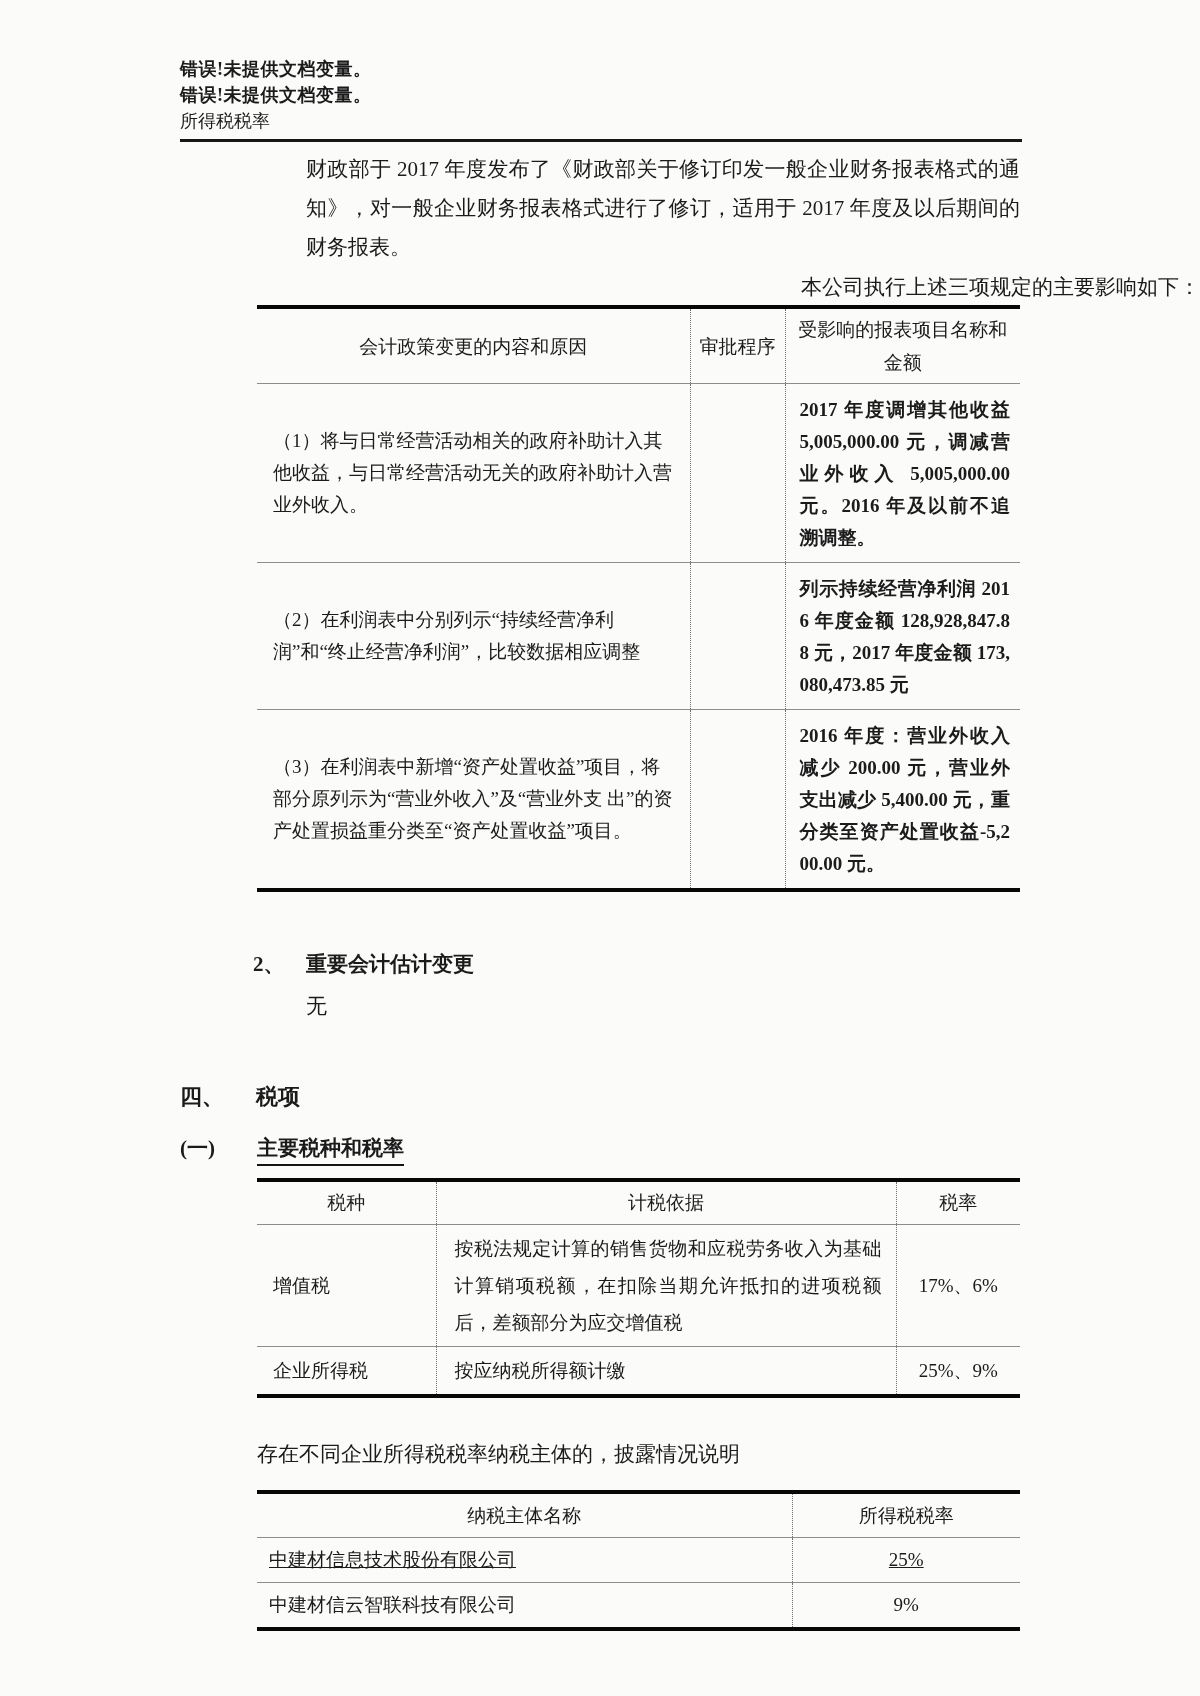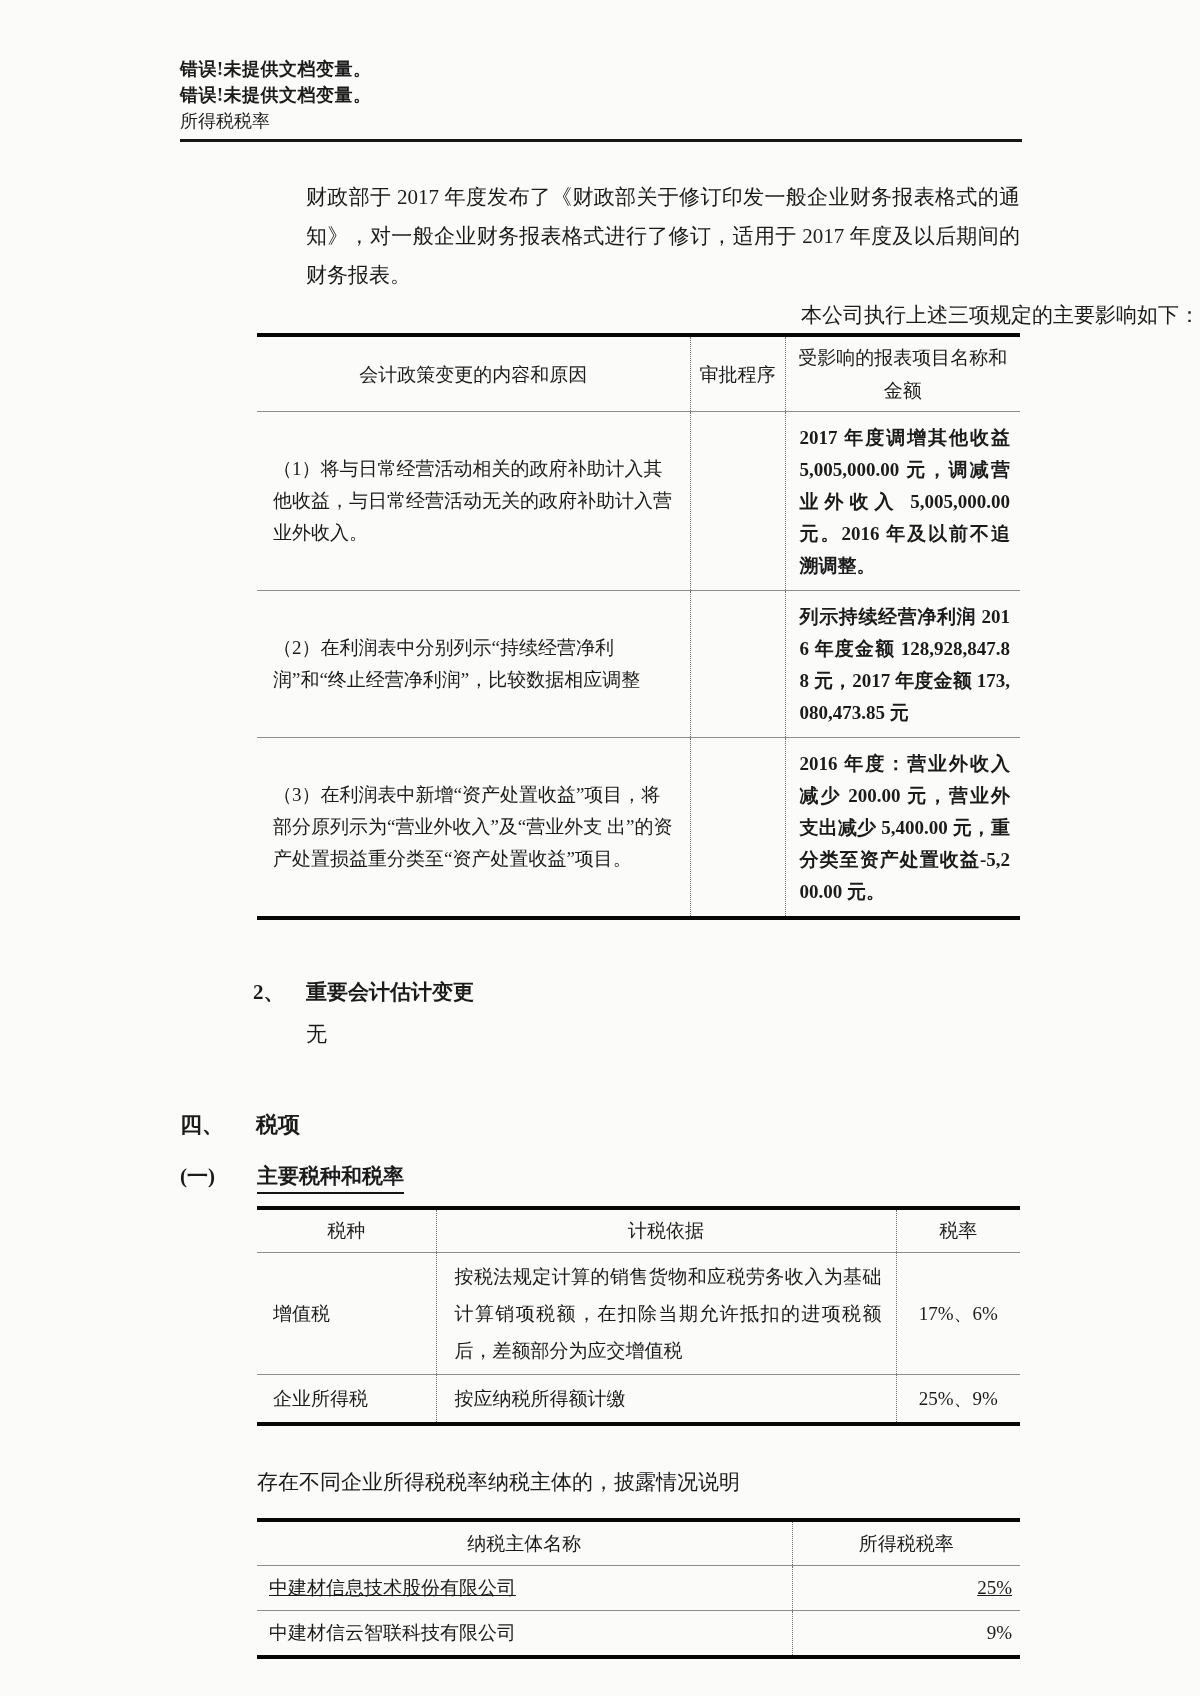--- a/index.html
+++ b/index.html
@@ -13,21 +13,21 @@
   }
   .page{position:absolute;top:0;left:0;width:1200px;height:1696px;overflow:hidden;}
 
   
   .doc-header{margin:56px 0 0 180px;font-size:18px;line-height:26px;}
   .doc-header .err{font-weight:bold;letter-spacing:.5px;}
   .doc-header .sub{font-weight:normal;}
   .rule{margin:5px 0 0 180px;width:842px;border-top:3px solid #161616;}
 
   
-  .p1{margin:36px 0 0 306px;width:714px;font-size:21px;line-height:39px;text-align:justify;}
+  .p1{margin:8px 0 0 306px;width:714px;font-size:21px;line-height:39px;text-align:justify;}
   .lead{margin:2px 0 0 306px;font-size:21px;line-height:36px;text-align:right;}
 
   
   table{border-collapse:collapse;table-layout:fixed;}
   .tbl{margin-left:257px;width:763px;border-top:4px solid #070707;border-bottom:4px solid #070707;}
   .tbl td,.tbl th{font-weight:normal;font-size:19px;vertical-align:middle;word-break:break-all;}
   .divider-left{border-left:1px dotted #6f6f6f;}
 
   
   .t1 col.c1{width:433px;}
@@ -61,21 +61,21 @@
   .t2 .drow td.rate{text-align:center;}
   .t2 .drow:not(:last-child) td{border-bottom:1px solid #8d8d8d;}
 
   
   .t3{margin-top:22px;}
   .t3 col.c1{width:535px;}
   .t3 col.c2{width:228px;}
   .t3 .hrow td{text-align:center;padding:8px 4px;line-height:27px;border-bottom:1px solid #8d8d8d;}
   .t3 .drow td{padding:8px 8px;line-height:28px;}
   .t3 .drow td.ent{padding-left:12px;}
-  .t3 .drow td.rate{text-align:right;}
+  .t3 .drow td.rate{text-align:center;}
   .t3 .drow:not(:last-child) td{border-bottom:1px solid #8d8d8d;text-decoration:underline;}
 
   .disc{margin:42px 0 0 257px;font-size:21px;font-family:Liberation Serif, serif;}
 </style>
 </head>
 <body>
 
 <div class="page">
 
   <div class="doc-header">

